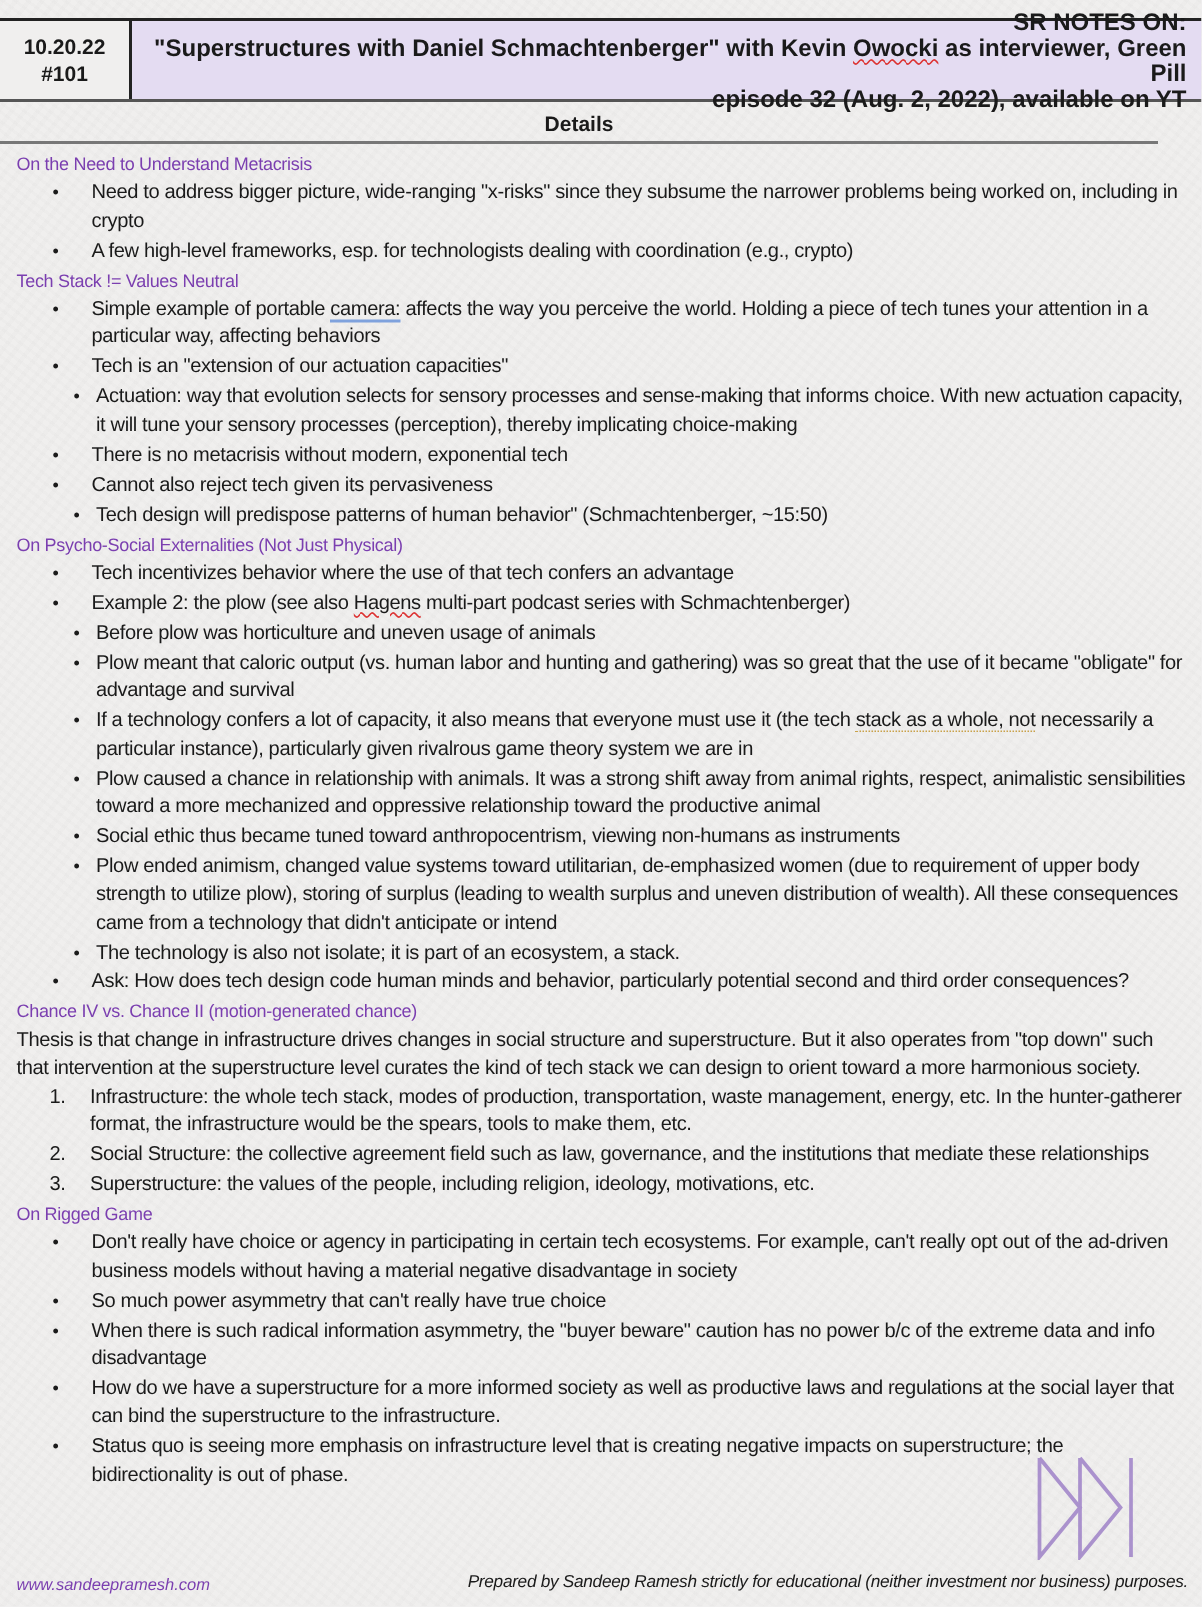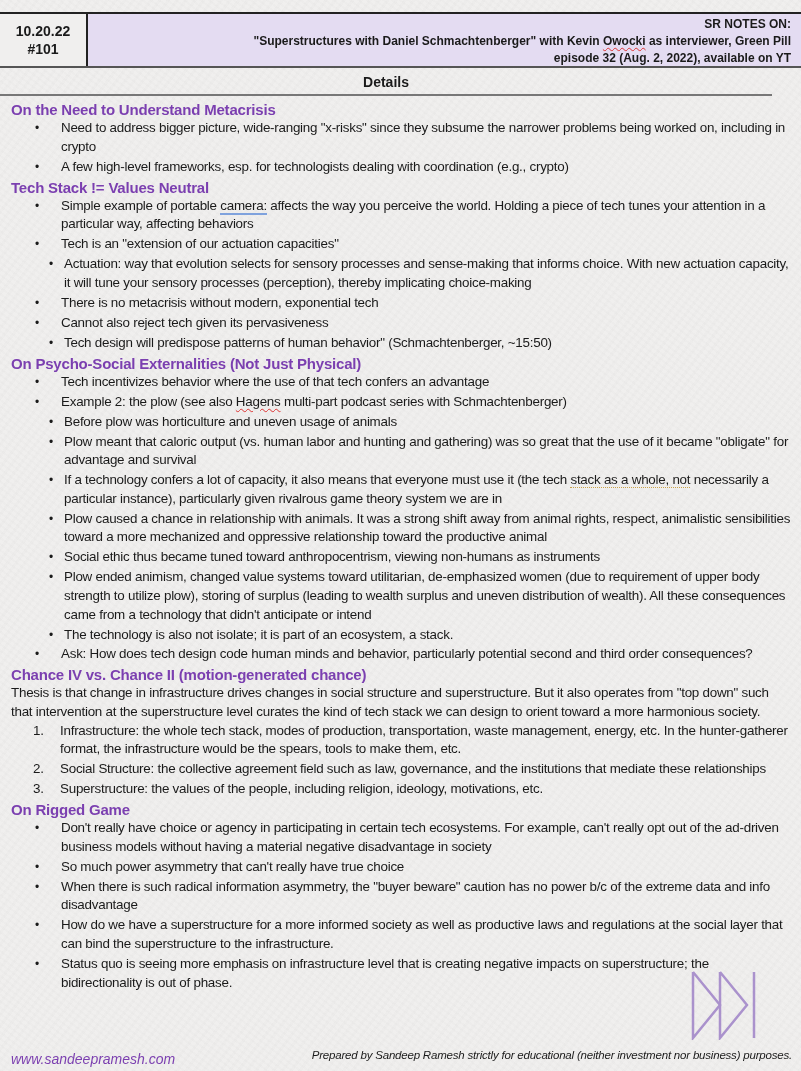--- a/index.html
+++ b/index.html
@@ -25,51 +25,51 @@
     .header-date {
       width: 88px; height: 100%;
       border-right: 2px solid #222;
       display: flex; flex-direction: column; align-items: center; justify-content: center;
       font-weight: bold; font-size: 14px; line-height: 18px; color: #1a1a1a;
       background: #f0efee;
     }
     .header-title {
       flex: 1; height: 100%; background: #e4dcf2;
       text-align: right; padding: 2px 10px 0 10px;
-      font-weight: bold; font-size: 12px; line-height: 17px; color: #1a1a1a;
+      font-weight: bold; font-size: 16px; line-height: 17px; color: #1a1a1a;
       display: flex; flex-direction: column; align-items: flex-end; justify-content: center;
     }
     .squiggle { text-decoration: underline wavy #d33; text-decoration-thickness: 1px; text-underline-offset: 2px; }
     .details-bar {
       position: absolute; left: 0; top: 68px; width: 772px; height: 28px;
       border-bottom: 2px solid #777;
       text-align: center; font-weight: bold; font-size: 14px; line-height: 28px;
     }
     .content {
       position: absolute; left: 0; top: 100px; width: 801px;
       font-size: 13.4px; line-height: 18.6px;
       font-family: "Liberation Sans", sans-serif;
       letter-spacing: -0.25px;
     }
     .section-title {
-      color: #7b3fb0; font-weight: bold; font-size: 15px; line-height: 19px;
+      color: #7b3fb0; font-weight: normal; font-size: 12px; line-height: 19px;
       padding-left: 11px; letter-spacing: -0.2px;
     }
     ul { list-style: none; }
     li.b1 { position: relative; padding-left: 61px; padding-right: 8px; }
     li.b1::before { content: "•"; position: absolute; left: 35px; top: 0; font-size: 12px; }
     li.b2 { position: relative; padding-left: 64px; padding-right: 8px; }
     li.b2::before { content: "•"; position: absolute; left: 49px; top: 0; font-size: 12px; }
     li.item { margin-bottom: 1.4px; }
     .para { padding-left: 11px; padding-right: 8px; }
     li.num { position: relative; padding-left: 60px; padding-right: 8px; }
     li.num .n { position: absolute; left: 33px; top: 0; }
     .footer-url {
       position: absolute; left: 11px; top: 1051px;
-      font-style: italic; font-size: 14px; color: #7b3fb0;
+      font-style: italic; font-size: 11px; color: #7b3fb0;
     }
     .footer-note {
       position: absolute; right: 9px; top: 1049px;
       font-style: italic; font-size: 11.5px; color: #1a1a1a;
       letter-spacing: -0.2px;
     }
     .logo {
       position: absolute; left: 690px; top: 970px; width: 85px; height: 70px;
       opacity: 0.7;
     }

